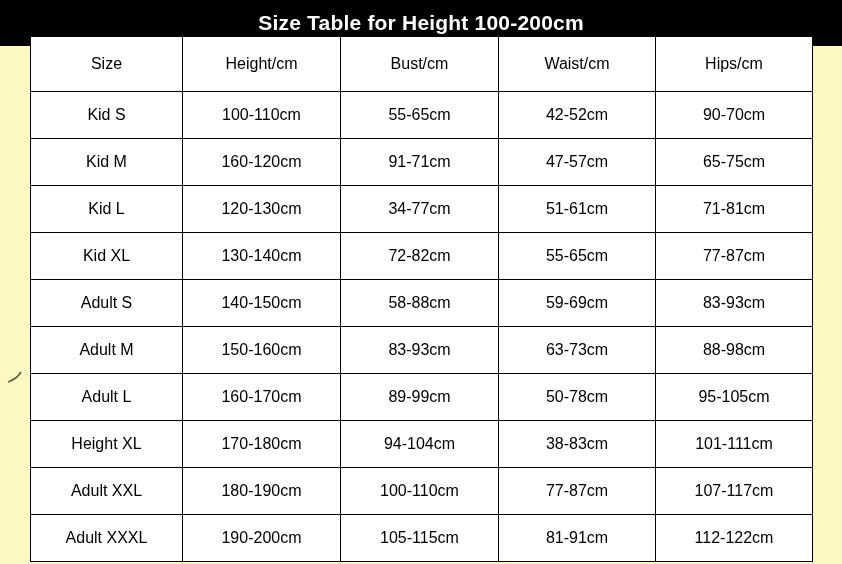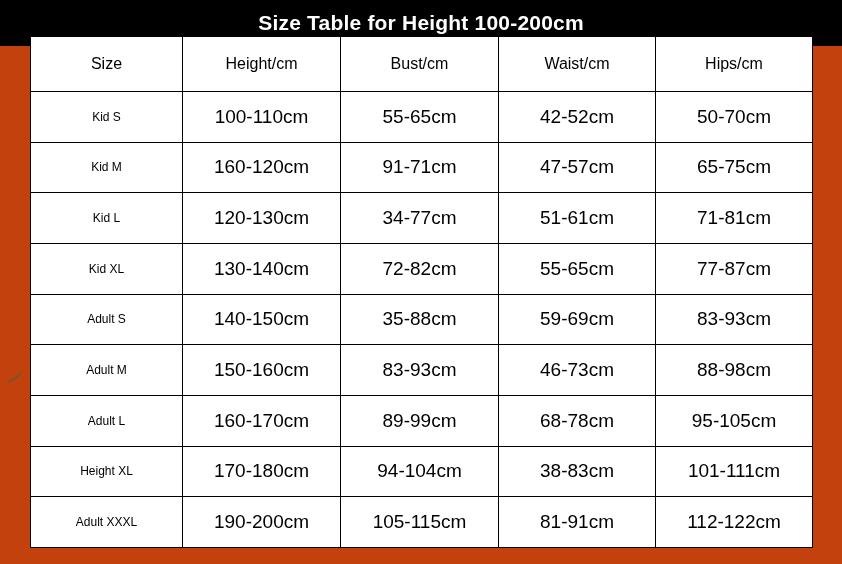--- a/index.html
+++ b/index.html
@@ -10,21 +10,21 @@
   body {
     width: 842px;
     height: 564px;
     font-family: "Liberation Sans", sans-serif;
     overflow: hidden;
   }
   .page {
     position: relative;
     width: 842px;
     height: 564px;
-    background: #c2410c;
+    background: #fef9c3;
   }
   .title-bar {
     height: 46px;
     background: #000000;
     display: flex;
     align-items: center;
     justify-content: center;
   }
   .title-text {
     color: #ffffff;
@@ -51,31 +51,31 @@
   table.size-table col.c1 { width: 158px; }
   table.size-table col.c2 { width: 158px; }
   table.size-table col.c3 { width: 157px; }
   table.size-table col.c4 { width: 157px; }
   table.size-table th,
   table.size-table td {
     border: 1px solid #000000;
     text-align: center;
     vertical-align: middle;
     color: #000000;
-    font-size: 19px;
+    font-size: 16px;
     font-weight: normal;
     padding: 0;
     height: 46px;
   }
   table.size-table thead th {
     font-size: 16px;
     height: 54px;
   }
   table.size-table tbody td:first-child {
-    font-size: 12px;
+    font-size: 16px;
   }
   .corner-mark {
     position: absolute;
     left: 8px;
     top: 368px;
     width: 22px;
     height: 22px;
     overflow: hidden;
   }
   .corner-mark svg { display: block; }
@@ -112,21 +112,21 @@
           <th>Waist/cm</th>
           <th>Hips/cm</th>
         </tr>
       </thead>
       <tbody>
         <tr>
           <td>Kid S</td>
           <td>100-110cm</td>
           <td>55-65cm</td>
           <td>42-52cm</td>
-          <td>50-70cm</td>
+          <td>90-70cm</td>
         </tr>
         <tr>
           <td>Kid M</td>
           <td>160-120cm</td>
           <td>91-71cm</td>
           <td>47-57cm</td>
           <td>65-75cm</td>
         </tr>
         <tr>
           <td>Kid L</td>
@@ -138,44 +138,51 @@
         <tr>
           <td>Kid XL</td>
           <td>130-140cm</td>
           <td>72-82cm</td>
           <td>55-65cm</td>
           <td>77-87cm</td>
         </tr>
         <tr>
           <td>Adult S</td>
           <td>140-150cm</td>
-          <td>35-88cm</td>
+          <td>58-88cm</td>
           <td>59-69cm</td>
           <td>83-93cm</td>
         </tr>
         <tr>
           <td>Adult M</td>
           <td>150-160cm</td>
           <td>83-93cm</td>
-          <td>46-73cm</td>
+          <td>63-73cm</td>
           <td>88-98cm</td>
         </tr>
         <tr>
           <td>Adult L</td>
           <td>160-170cm</td>
           <td>89-99cm</td>
-          <td>68-78cm</td>
+          <td>50-78cm</td>
           <td>95-105cm</td>
         </tr>
         <tr>
           <td>Height XL</td>
           <td>170-180cm</td>
           <td>94-104cm</td>
           <td>38-83cm</td>
           <td>101-111cm</td>
+        </tr>
+        <tr>
+          <td>Adult XXL</td>
+          <td>180-190cm</td>
+          <td>100-110cm</td>
+          <td>77-87cm</td>
+          <td>107-117cm</td>
         </tr>
         <tr>
           <td>Adult XXXL</td>
           <td>190-200cm</td>
           <td>105-115cm</td>
           <td>81-91cm</td>
           <td>112-122cm</td>
         </tr>
       </tbody>
     </table>

